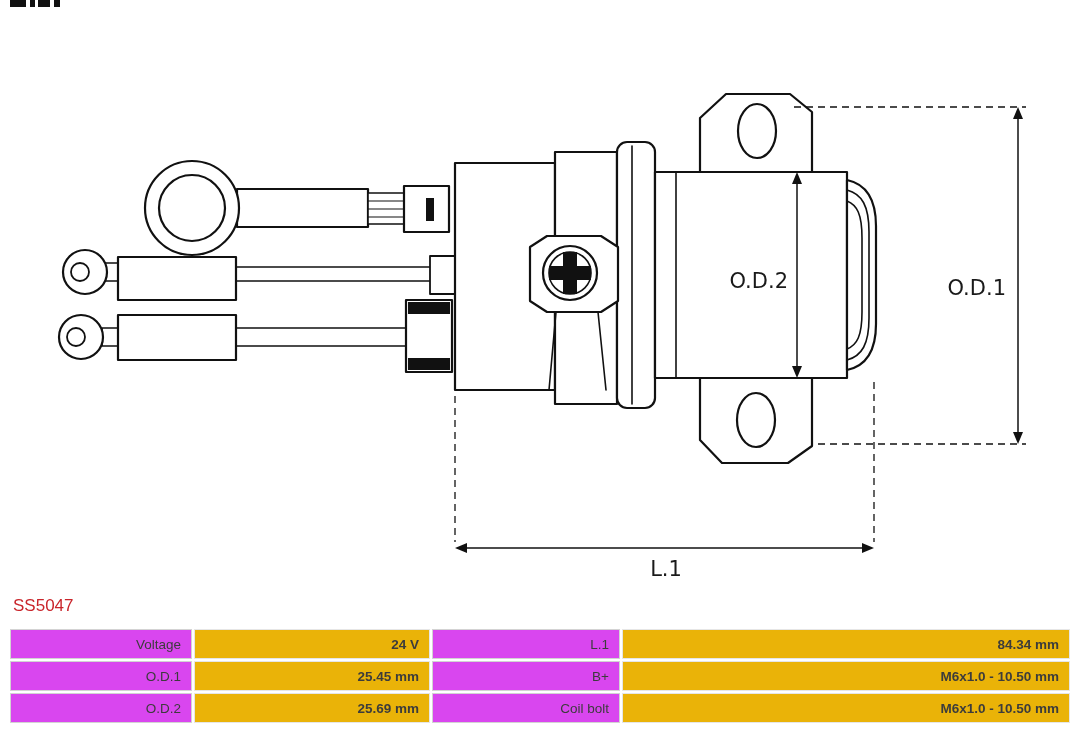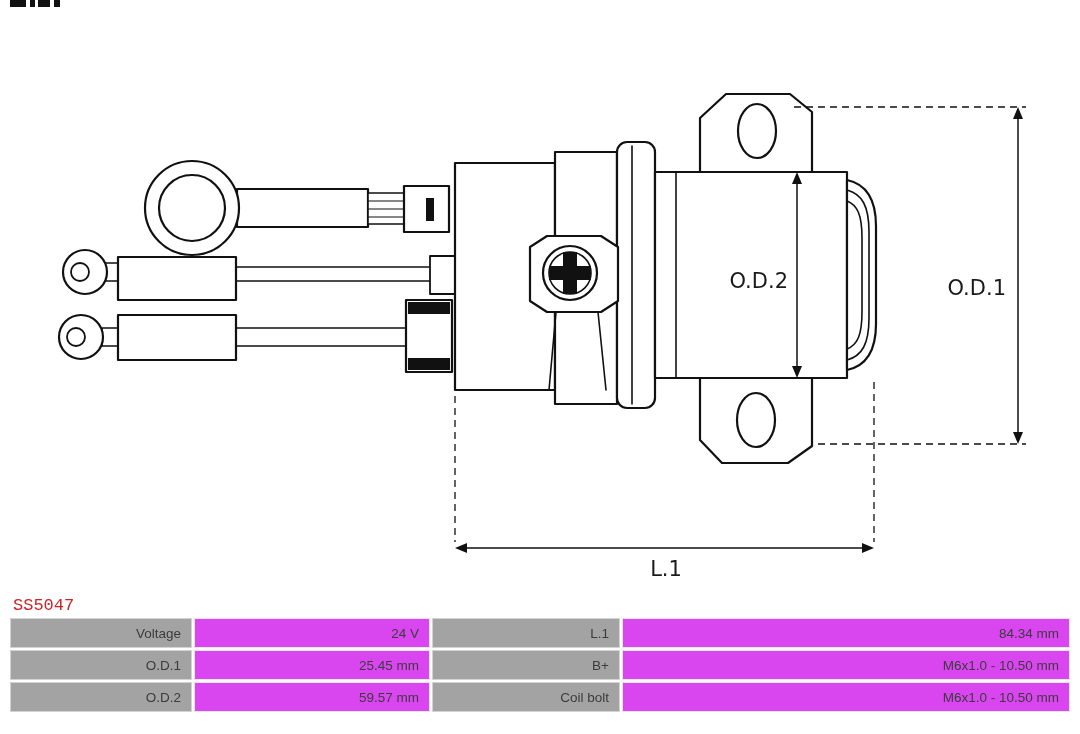--- a/index.html
+++ b/index.html
@@ -1,23 +1,23 @@
 <!DOCTYPE html>
 <html><head>
 <meta charset="utf-8">
 <style>
   html,body{margin:0;padding:0;background:#fff;}
   body{width:1080px;height:734px;font-family:"Liberation Sans","DejaVu Sans",sans-serif;overflow:hidden;}
   .page{width:1080px;height:734px;position:relative;}
   svg{display:block;}
-  .part-number{color:#c9252b;font-size:17px;font-weight:400;margin:2px 0 0 13px;line-height:20px;font-family:Liberation Mono, monospace;}
+  .part-number{color:#c9252b;font-size:17px;font-weight:400;margin:2px 0 11px 13px;line-height:20px;}
   table.spec{border-collapse:separate;border-spacing:2px;table-layout:fixed;width:1064px;margin:0 8px;font-size:13.5px;color:#3c3c3c;}
   table.spec td{height:28px;padding:0 10px 0 4px;text-align:right;white-space:nowrap;overflow:hidden;vertical-align:middle;}
-  td.lbl{background:#a3a3a3;border:1px solid #d3d3d3;}
-  td.val{background:#d946ef;border:1px solid #e6e6e6;}
+  td.lbl{background:#d946ef;border:1px solid #d3d3d3;}
+  td.val{background:#eab308;border:1px solid #e6e6e6;font-weight:bold;}
 </style>
 </head>
 <body>
 
 <div class="page">
 
   <svg width="1080" height="594" viewBox="0 0 1080 594" xmlns="http://www.w3.org/2000/svg">
 
     <g fill="#111">
       <rect x="10" y="0" width="16" height="7"></rect>
@@ -140,20 +140,20 @@
         <td class="val">84.34 mm</td>
       </tr>
       <tr>
         <td class="lbl">O.D.1</td>
         <td class="val">25.45 mm</td>
         <td class="lbl">B+</td>
         <td class="val">M6x1.0 - 10.50 mm</td>
       </tr>
       <tr>
         <td class="lbl">O.D.2</td>
-        <td class="val">59.57 mm</td>
+        <td class="val">25.69 mm</td>
         <td class="lbl">Coil bolt</td>
         <td class="val">M6x1.0 - 10.50 mm</td>
       </tr>
     </tbody>
   </table>
 
 </div>
 
 </body></html>

